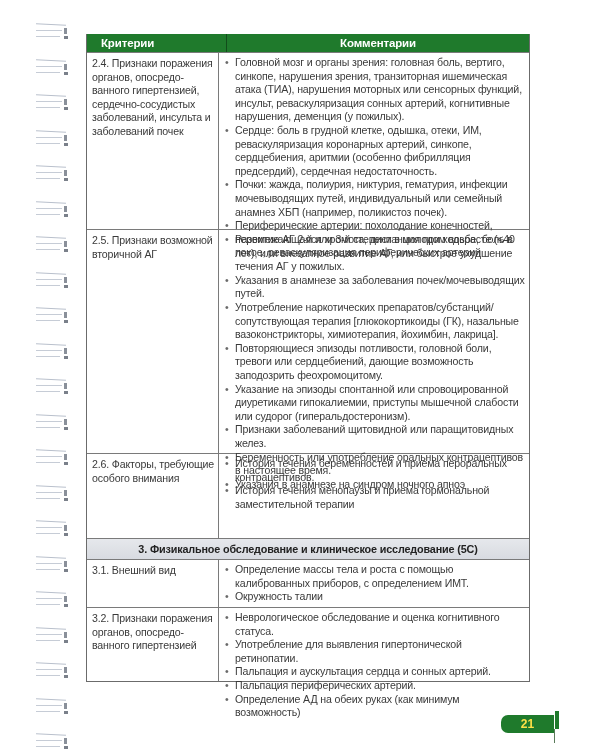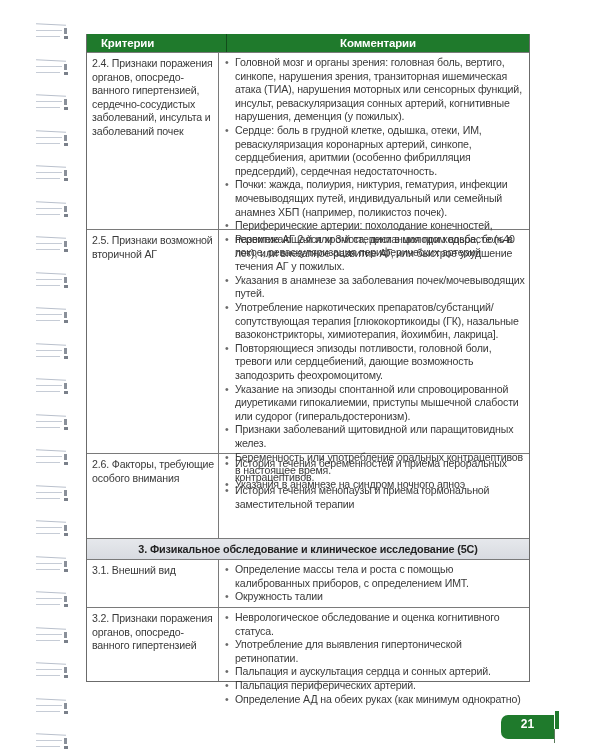--- a/index.html
+++ b/index.html
@@ -35,22 +35,22 @@
     .row .c2 { flex: 1; padding: 3px 4px 4px 6px; }
     .row ul { list-style: none; margin: 0; padding: 0; }
     .row li { position: relative; padding-left: 10px; }
     .row li::before { content: "•"; position: absolute; left: 0; top: 0; color: #6a6a6a; }
     .section {
       border-top: 1px solid #7a7a7a; height: 20px; line-height: 20px; text-align: center;
       font-weight: bold; font-size: 10.8px; color: #222;
       background: linear-gradient(to bottom, #e6e8ec, #d8dbe1);
     }
     .pageno {
-      position: absolute; left: 501px; top: 715px; width: 53px; height: 24px;
-      background: #1f7a2c; border-radius: 7px 0 0 7px; color: #ffffff;
+      position: absolute; left: 501px; top: 715px; width: 53px; height: 18px;
+      background: #1f7a2c; border-radius: 7px 0 0 7px; color: #fde047;
       font-weight: bold; font-size: 12px; line-height: 18px; text-align: center;
     }
     .pagetab { position: absolute; left: 555px; top: 711px; width: 4px; height: 18px; background: #1f7a2c; }
     .pagetick { position: absolute; left: 554px; top: 729px; width: 1px; height: 14px; background: #5a7a5a; }
   </style>
 </head>
 <body>
 
 <div class="spiral" id="spiral">
     <div class="ring" style="top: 22px;">
@@ -259,21 +259,21 @@
   </div>
 
   <div class="row" style="height:73px;">
     <div class="c1">3.2. Признаки пораже­ния органов, опосредо­ванного гипертензией</div>
     <div class="c2">
       <ul>
         <li>Неврологическое обследование и оценка когнитивного статуса.</li>
         <li>Употребление для выявления гипертонической ретинопатии.</li>
         <li>Пальпация и аускультация сердца и сонных артерий.</li>
         <li>Пальпация периферических артерий.</li>
-        <li>Определение АД на обеих руках (как минимум однократно)</li>
+        <li>Определение АД на обеих руках (как минимум возможность)</li>
       </ul>
     </div>
   </div>
 </div>
 
 <div class="pageno">21</div>
 <div class="pagetab"></div>
 <div class="pagetick"></div>
 
 </body></html>

